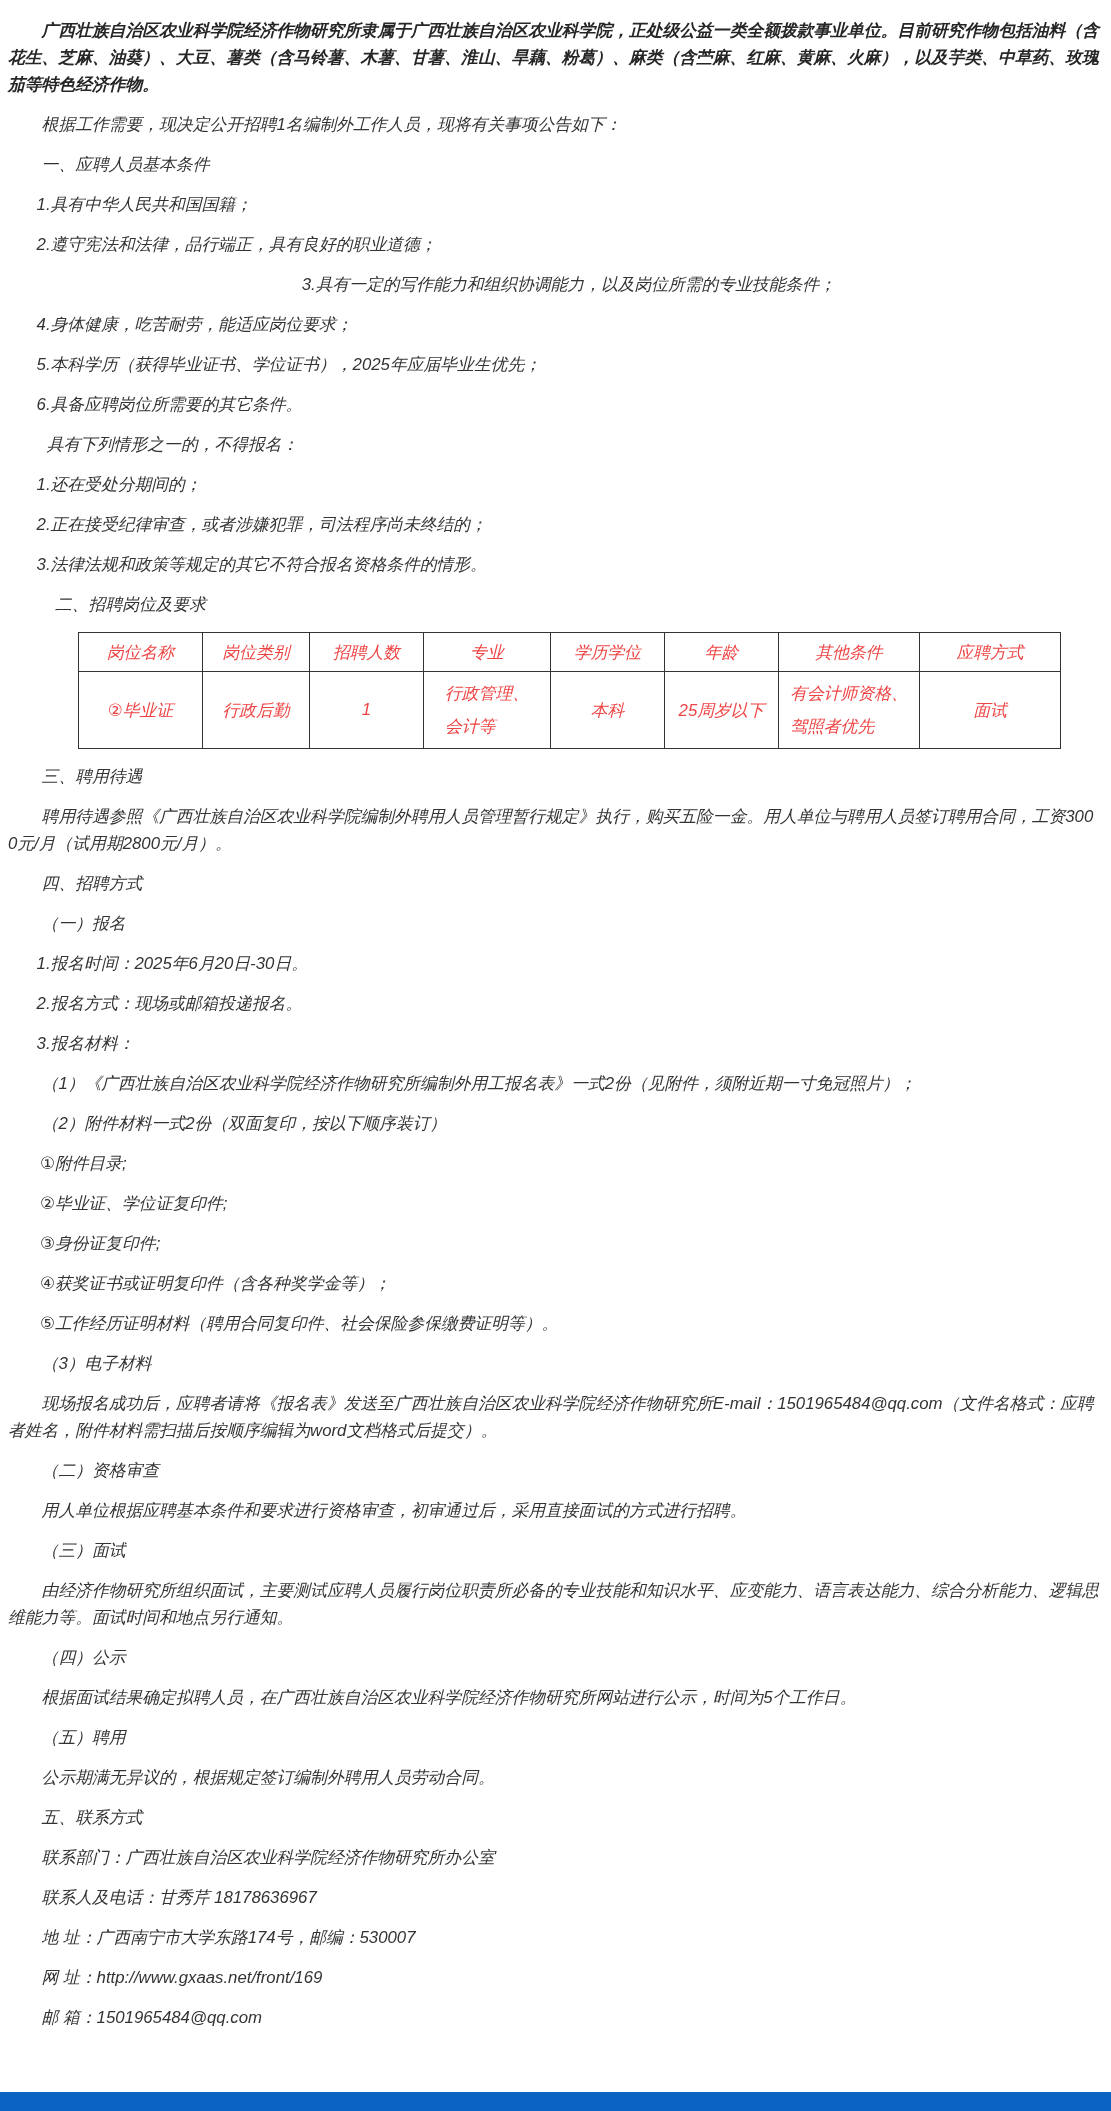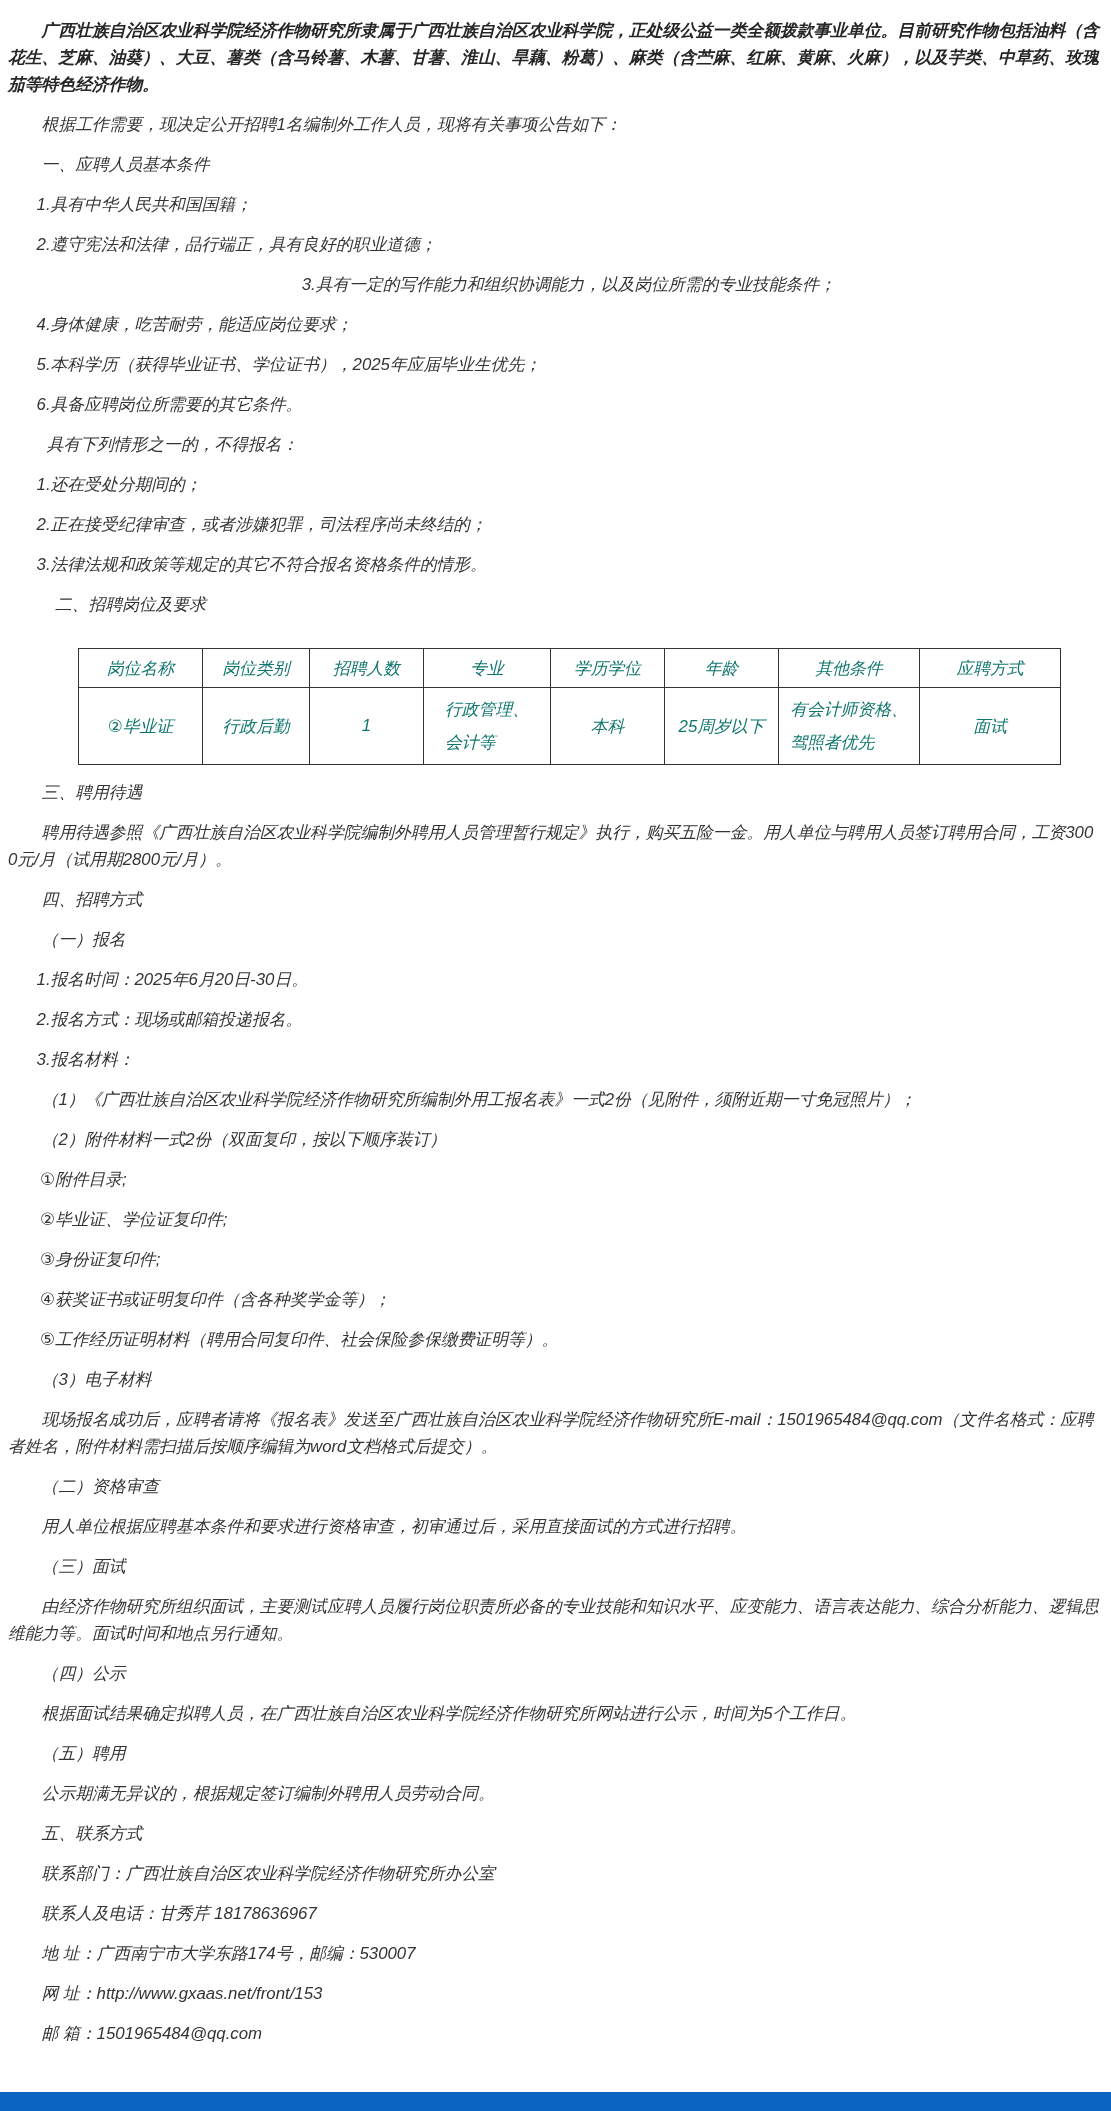--- a/index.html
+++ b/index.html
@@ -10,21 +10,21 @@
     color:#333333;
   }
   .content { padding:4px 10px 0 8px;font-style:italic; }
   p.para {
     font-size:16.8px; line-height:27px; margin:13px 0;
     word-break:break-all;
   }
   p.para.bold { font-weight:bold; color:#262626; }
   table.job-table {
     border-collapse:collapse; table-layout:fixed;
-    width:982px; margin:30px 0 14px 70px; color:#0f766e;
+    width:982px; margin:14px 0 14px 70px; color:#ef4444;
   }
   table.job-table th, table.job-table td {
     border:1px solid #333333; font-weight:normal;
     font-size:16.8px; text-align:center; vertical-align:middle;
     padding:2px 6px; overflow:hidden;
   }
   table.job-table thead th { height:34px; }
   table.job-table tbody td { height:72px; }
   .cell-lines { display:inline-block; text-align:left; line-height:33px; }
   .footer-bar {
@@ -106,17 +106,17 @@
     <p class="para" style="text-indent: 2em;">（三）面试</p>
     <p class="para" style="text-indent: 2em;">由经济作物研究所组织面试，主要测试应聘人员履行岗位职责所必备的专业技能和知识水平、应变能力、语言表达能力、综合分析能力、逻辑思维能力等。面试时间和地点另行通知。</p>
     <p class="para" style="text-indent: 2em;">（四）公示</p>
     <p class="para" style="text-indent: 2em;">根据面试结果确定拟聘人员，在广西壮族自治区农业科学院经济作物研究所网站进行公示，时间为5个工作日。</p>
     <p class="para" style="text-indent: 2em;">（五）聘用</p>
     <p class="para" style="text-indent: 2em;">公示期满无异议的，根据规定签订编制外聘用人员劳动合同。</p>
     <p class="para" style="text-indent: 2em;">五、联系方式</p>
     <p class="para" style="text-indent: 2em;">联系部门：广西壮族自治区农业科学院经济作物研究所办公室</p>
     <p class="para" style="text-indent: 2em;">联系人及电话：甘秀芹 18178636967</p>
     <p class="para" style="text-indent: 2em;">地 址：广西南宁市大学东路174号，邮编：530007</p>
-    <p class="para" style="text-indent: 2em;">网 址：http://www.gxaas.net/front/153</p>
+    <p class="para" style="text-indent: 2em;">网 址：http://www.gxaas.net/front/169</p>
     <p class="para" style="text-indent: 2em;">邮 箱：1501965484@qq.com</p>
   </div>
 
 <div class="footer-bar" style="background: rgb(11, 99, 194);"></div>
 
 </body></html>

